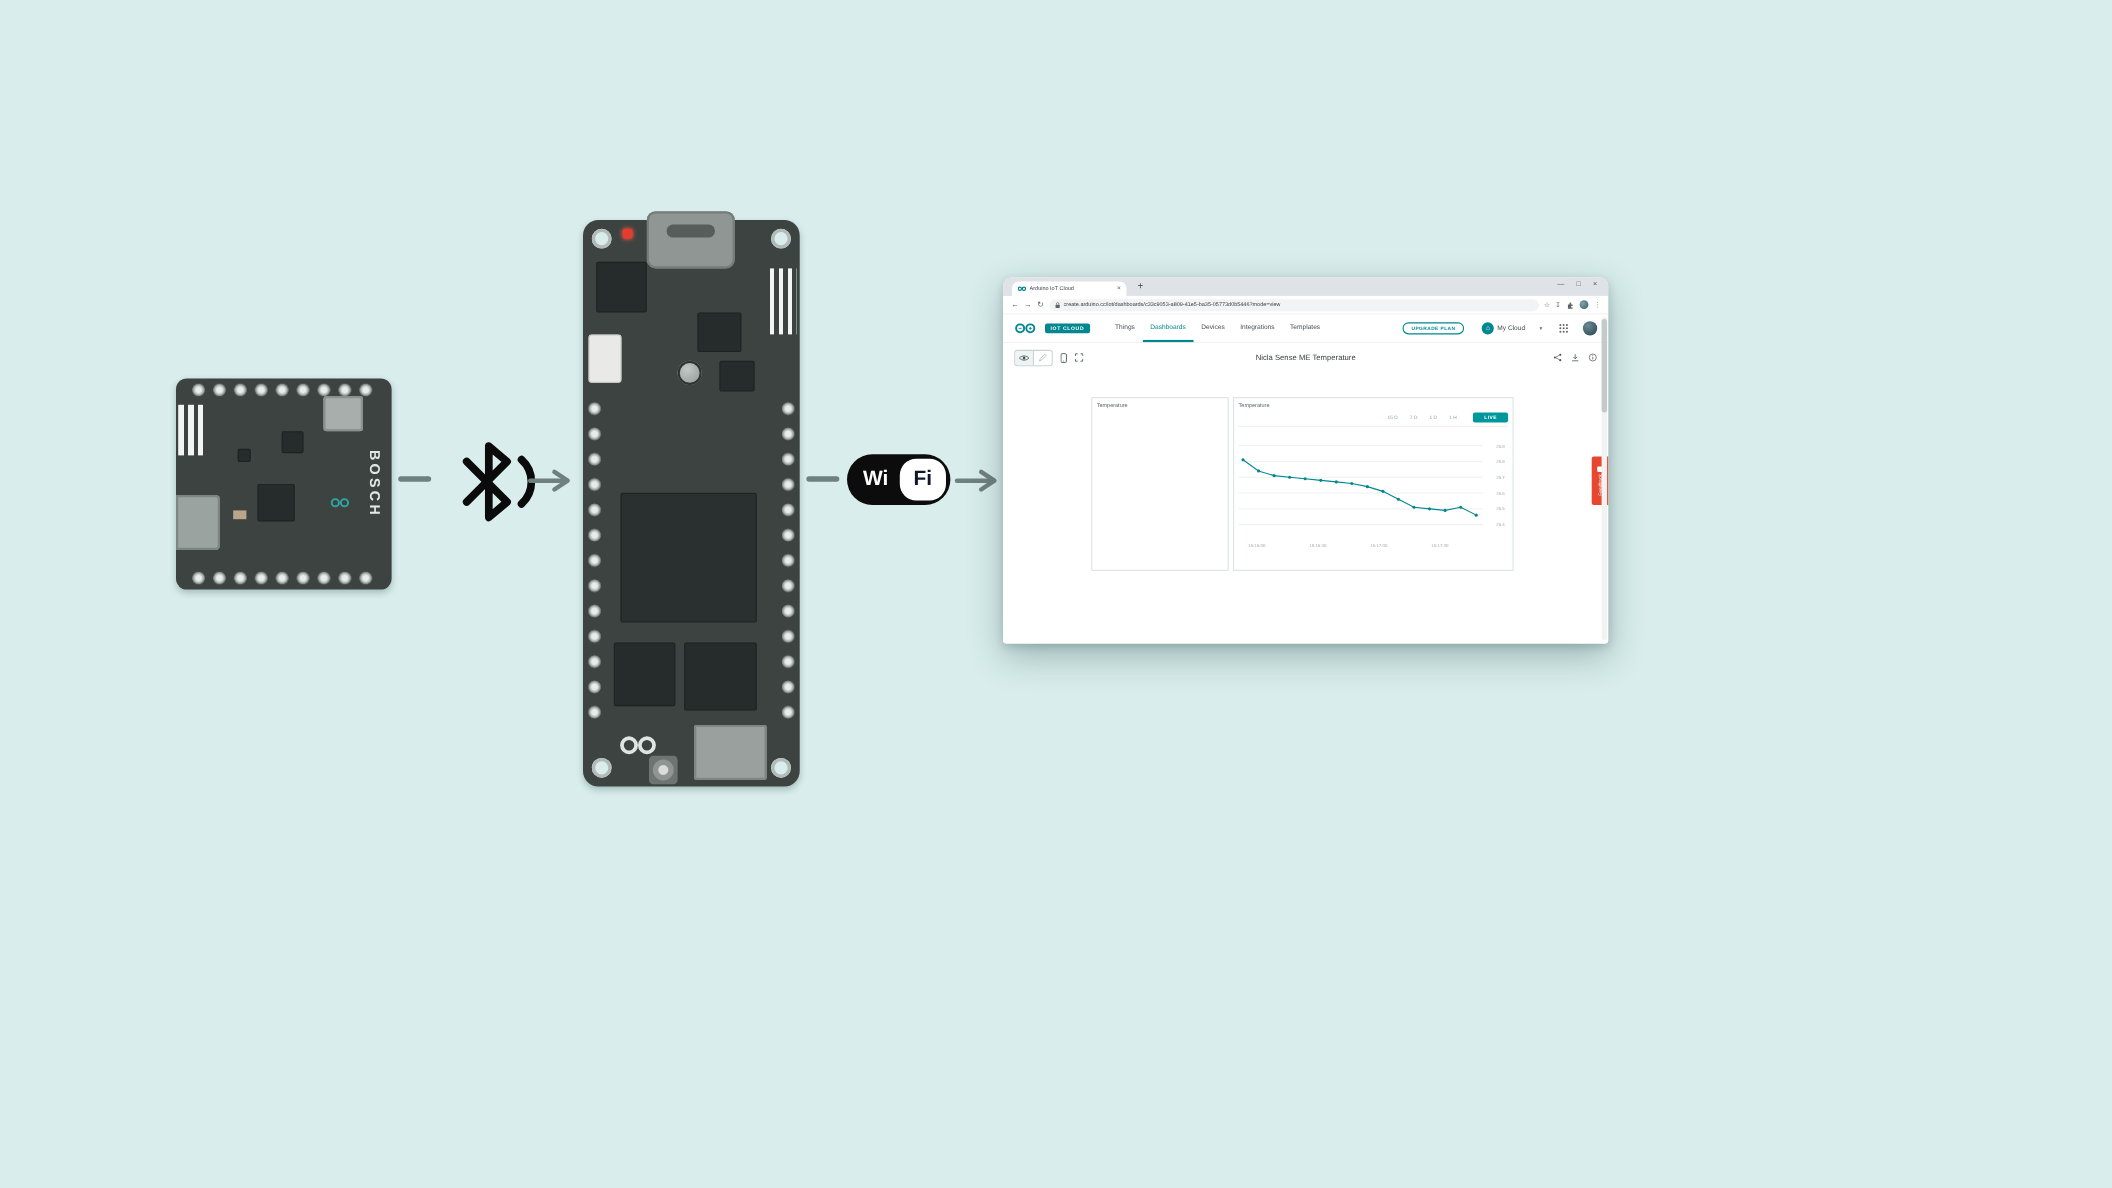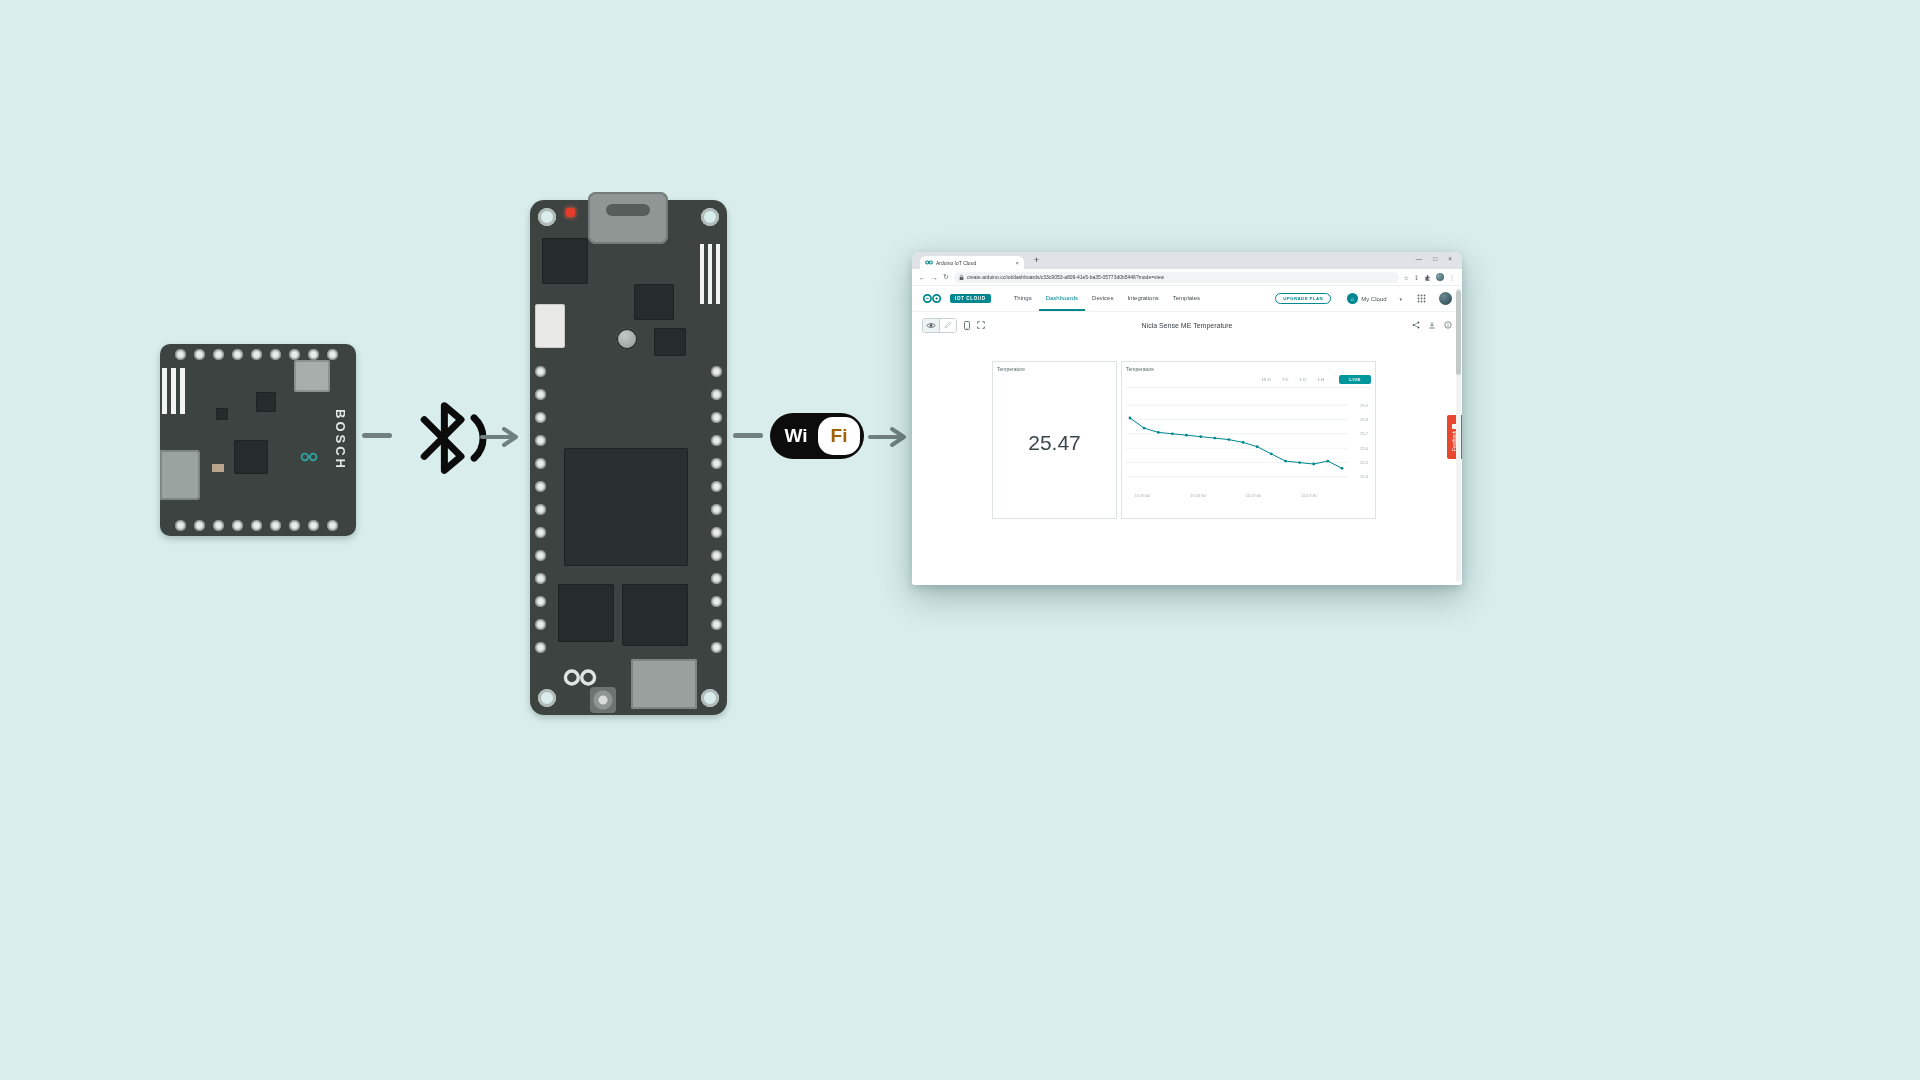--- a/index.html
+++ b/index.html
@@ -20,21 +20,21 @@
   
   .dash{position:absolute;width:30px;height:5px;background:#6f807f;border-radius:3px;}
   #dash1{left:362px;top:433px;} #dash2{left:733px;top:433px;}
   .arrow{position:absolute;width:42px;height:22px;}
   #arrow1{left:479px;top:426px;} #arrow2{left:867px;top:426px;}
   .bt{position:absolute;left:398px;top:394px;width:98px;height:88px;}
   .wifi{position:absolute;left:770px;top:413px;width:94px;height:46px;background:#0c0c0c;border-radius:23px;
         display:flex;align-items:center;padding:4px;box-sizing:border-box;}
   .wifi .wi{flex:1;text-align:center;color:#fff;font-weight:bold;font-size:19px;}
   .fi-wrap{width:42px;height:38px;background:#fff;border-radius:15px;display:flex;align-items:center;justify-content:center;}
-  .fi-wrap .fi{color:#a16207;font-weight:bold;font-size:19px;}
+  .fi-wrap .fi{color:#0f172a;font-weight:bold;font-size:19px;}
 
   
   #browser{position:absolute;left:912px;top:252px;width:550px;height:333px;background:#fff;
            border-radius:8px 8px 3px 3px;color:#333;
            box-shadow:0 12px 32px rgba(25,60,60,.30),0 3px 8px rgba(25,60,60,.18);}
   .tabstrip{position:absolute;left:0;top:0;right:0;height:17px;background:#dfe2e6;border-radius:8px 8px 0 0;}
   .tab{position:absolute;left:8px;top:4px;width:104px;height:13px;background:#fff;border-radius:6px 6px 0 0;
        display:flex;align-items:center;gap:3px;padding:0 5px;box-sizing:border-box;}
   .tab-title{flex:1;font-size:5px;color:#3c4043;white-space:nowrap;overflow:hidden;}
   .tab-close{font-size:6px;color:#5f6368;line-height:1;}
@@ -297,21 +297,20 @@
               <path d="M6 5.4 V8.6" stroke="#4a5858" stroke-width="1.1"></path>
               <circle cx="6" cy="3.6" r="0.7" fill="#4a5858"></circle>
             </svg>
         </span>
       </div>
     </div>
 
     <div class="content">
       <div class="card" id="card-value">
         <span class="w-label">Temperature</span>
-        <div class="value-big">25.47</div>
       </div>
       <div class="card" id="card-chart">
         <span class="w-label">Temperature</span>
         <div class="ranges">
           <span class="range">15 D</span>
           <span class="range">7 D</span>
           <span class="range">1 D</span>
           <span class="range">1 H</span>
           <span class="live">LIVE</span>
         </div>

